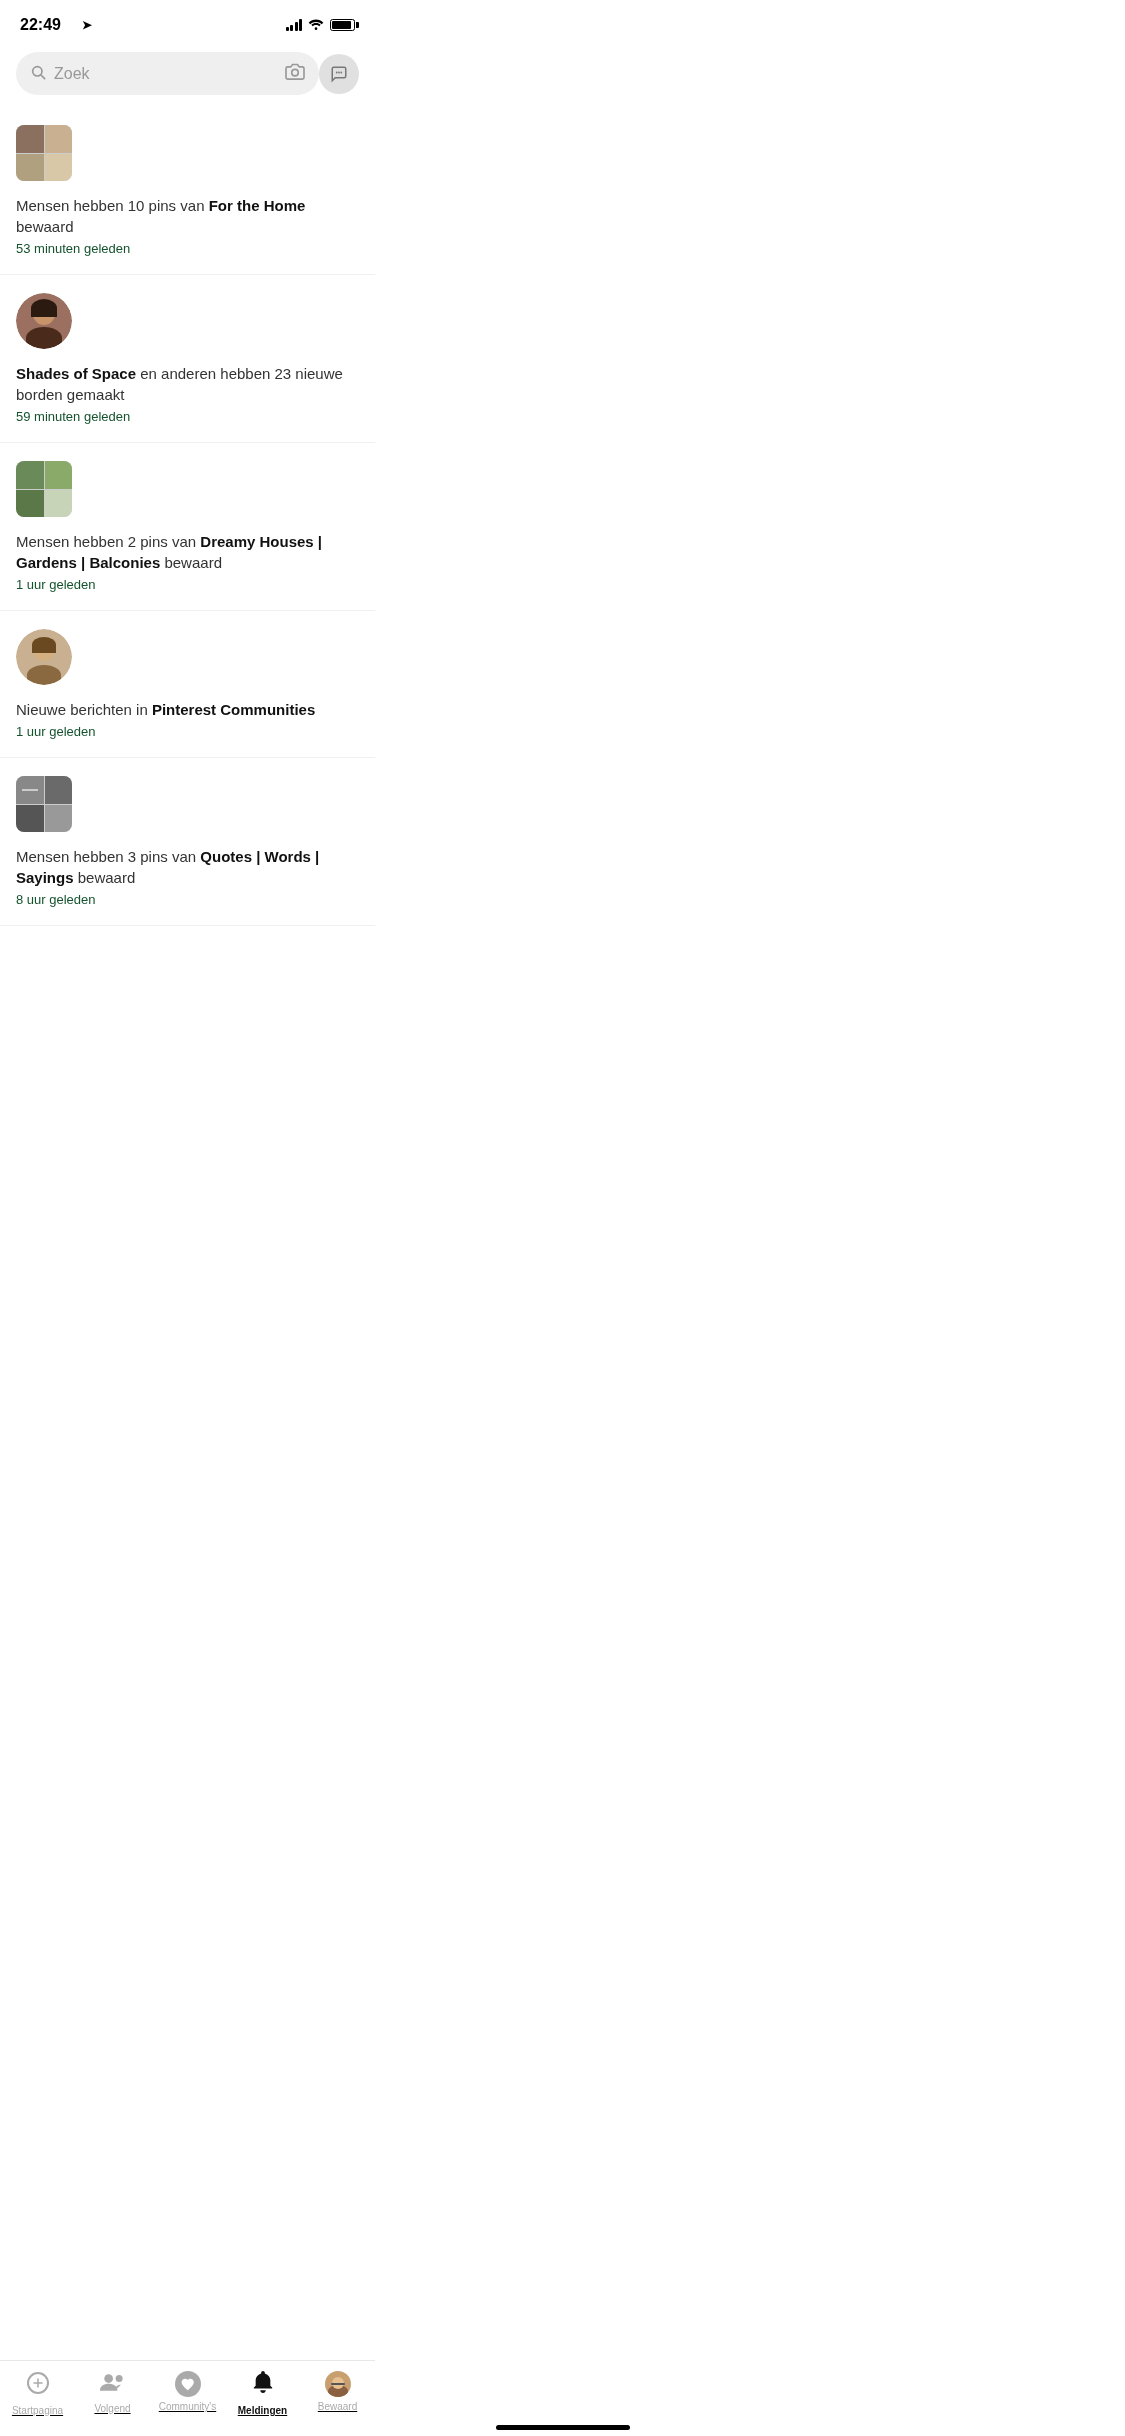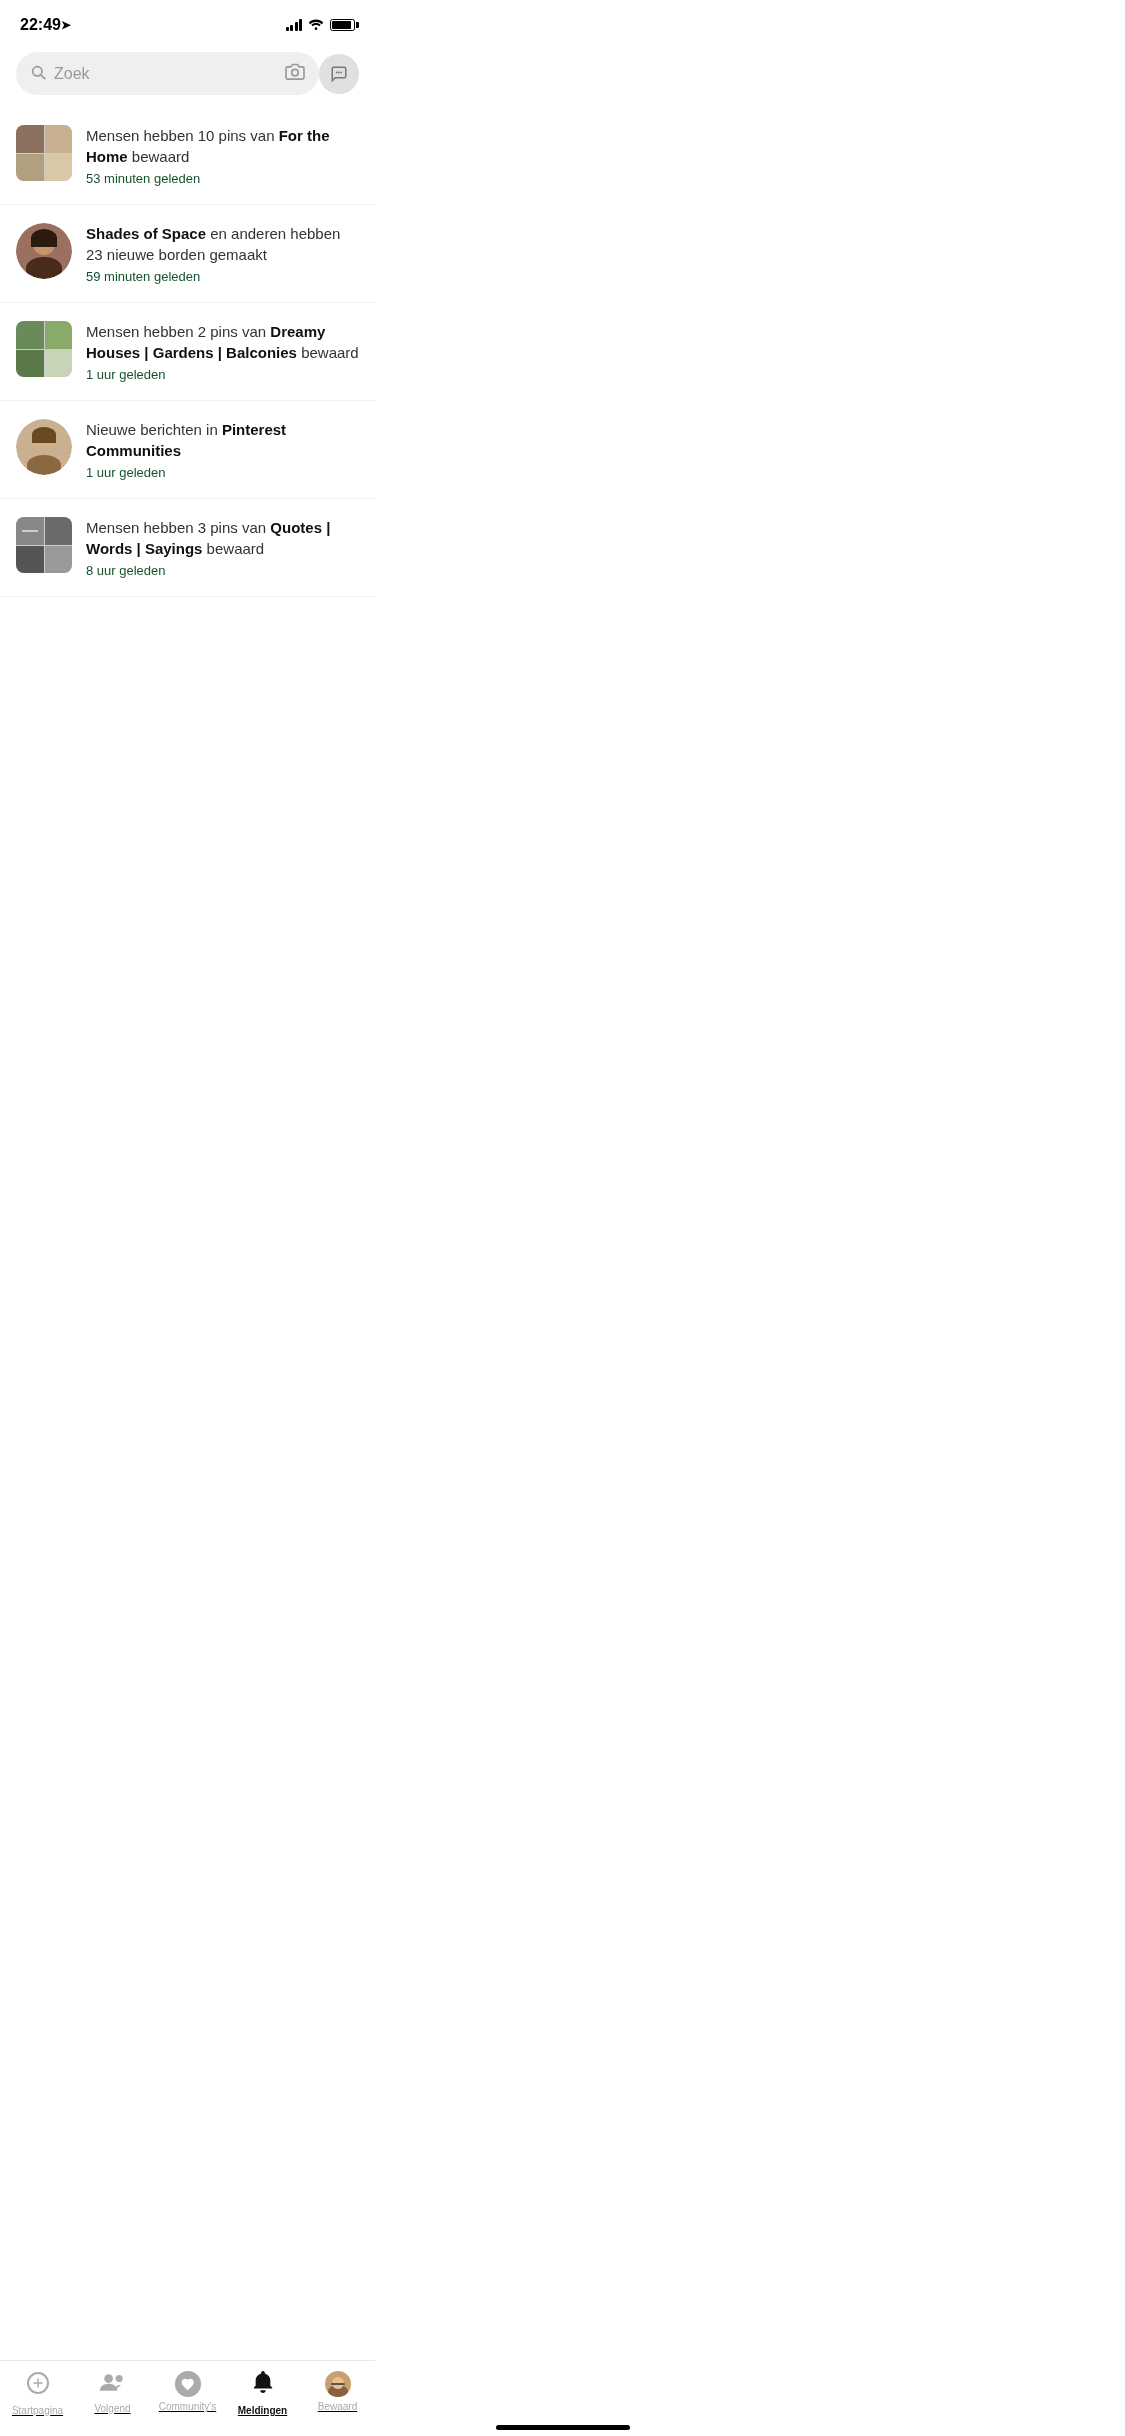--- a/index.html
+++ b/index.html
@@ -20,21 +20,21 @@
       align-items: center;
       padding: 14px 20px 8px 20px;
       height: 44px;
     }
     .status-time {
       font-size: 16px;
       font-weight: 600;
       color: #000;
       display: flex;
       align-items: center;
-      gap: 0;
+      gap: 21px;
     }
     .status-time .location-arrow {
       font-size: 12px;
       color: #000;
     }
     .status-icons {
       display: flex;
       align-items: center;
       gap: 6px;
     }
@@ -120,20 +120,21 @@
       font-size: 18px;
       color: #777;
     }
 
     .notification-item {
       display: flex;
       align-items: flex-start;
       padding: 18px 16px;
       border-bottom: 1px solid #f0f0f0;
       gap: 14px;
+      flex-direction: column;
     }
 
     .notif-thumbnail {
       width: 56px;
       height: 56px;
       border-radius: 8px;
       flex-shrink: 0;
       overflow: hidden;
       display: grid;
       grid-template-columns: 1fr 1fr;

